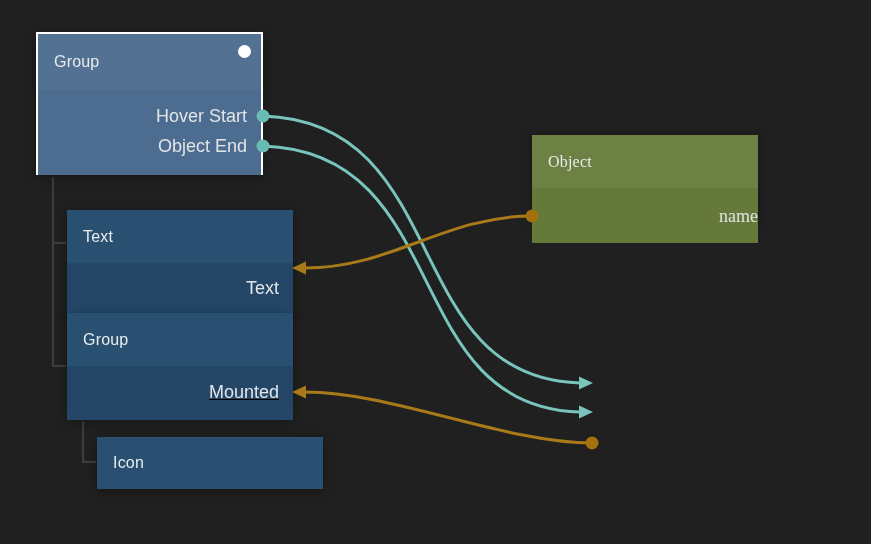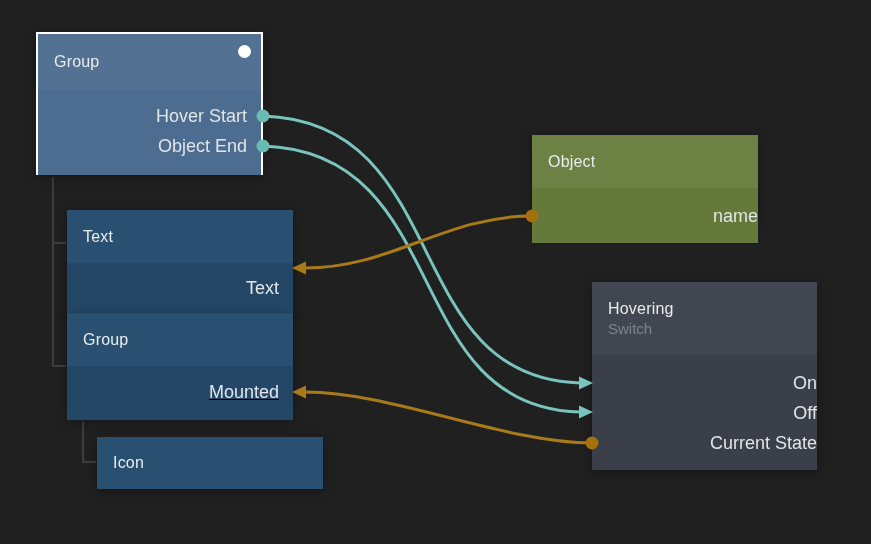--- a/index.html
+++ b/index.html
@@ -28,21 +28,21 @@
   .blue .hd{height:53px;background:#295070;}
   .blue .body{background:#244768;}
   .n-text1{left:67px;top:190px;width:226px;height:107px;margin-top:20px;}
   .n-text1 .body{height:54px;padding-top:10px;}
   .n-group2{left:67px;top:313px;width:226px;height:107px;}
   .n-group2 .body{height:54px;padding-top:11px;text-decoration:underline;}
   .n-icon1{left:97px;top:437px;width:226px;height:52px;}
   .n-icon1 .hd{height:52px;}
 
   
-  .n-object1{left:532px;top:135px;width:226px;height:88px;}
+  .n-object1{left:532px;top:135px;width:226px;height:88px;font-family:Liberation Serif, serif;}
   .n-object1 .hd{height:53px;background:#6e8144;}
   .n-object1 .body{height:55px;background:#65793a;padding-top:13px;}
 
   
   .n-hovering{left:592px;top:282px;width:225px;height:188px;}
   .n-hovering .hd{height:73px;background:#414650;flex-direction:column;align-items:flex-start;justify-content:center;}
   .n-hovering .title{font-size:16px;line-height:21px;}
   .n-hovering .subtitle{font-size:15px;line-height:20px;color:#7e838d;}
   .n-hovering .body{height:115px;background:#3a3f49;padding-top:13px;}
 </style>
@@ -104,37 +104,20 @@
     <div class="hd">
       <span class="title">Object</span>
     </div>
     <div class="body">
       <div class="port left">
         <span>name</span>
       </div>
     </div>
   </div>
 
-  <div class="node n-hovering">
-    <div class="hd">
-      <span class="title">Hovering</span>
-      <span class="subtitle">Switch</span>
-    </div>
-    <div class="body">
-      <div class="port left">
-        <span>On</span>
-      </div>
-      <div class="port left">
-        <span>Off</span>
-      </div>
-      <div class="port left">
-        <span>Current State</span>
-      </div>
-    </div>
-  </div>
 
   <svg class="overlay" width="871" height="544">
 
     <path d="M 263 116 C 455 122, 398 378, 580 383" fill="none" stroke="#79c4bc" stroke-width="3"></path>
     <path d="M 263 146 C 455 152, 398 407, 580 412" fill="none" stroke="#79c4bc" stroke-width="3"></path>
 
     <path d="M 532 216 C 445 216, 392 268, 305 268" fill="none" stroke="#a87a1a" stroke-width="3"></path>
     <path d="M 592 443 C 505 443, 392 392, 305 392" fill="none" stroke="#a87a1a" stroke-width="3"></path>
 
     <circle cx="263" cy="116" r="6.5" fill="#68bcb3"></circle>

